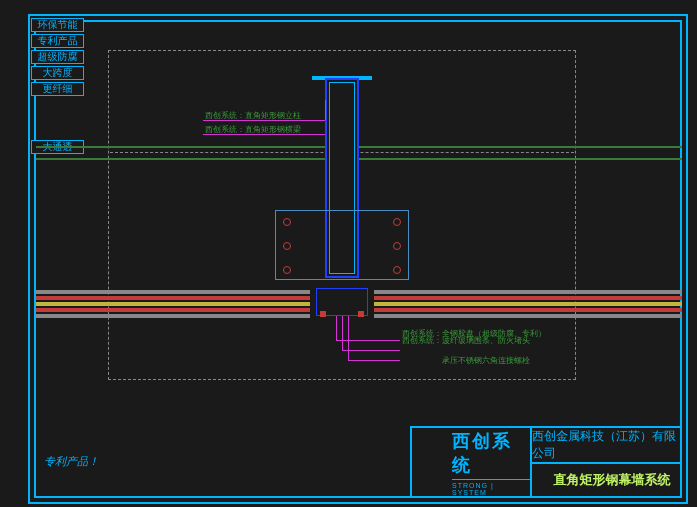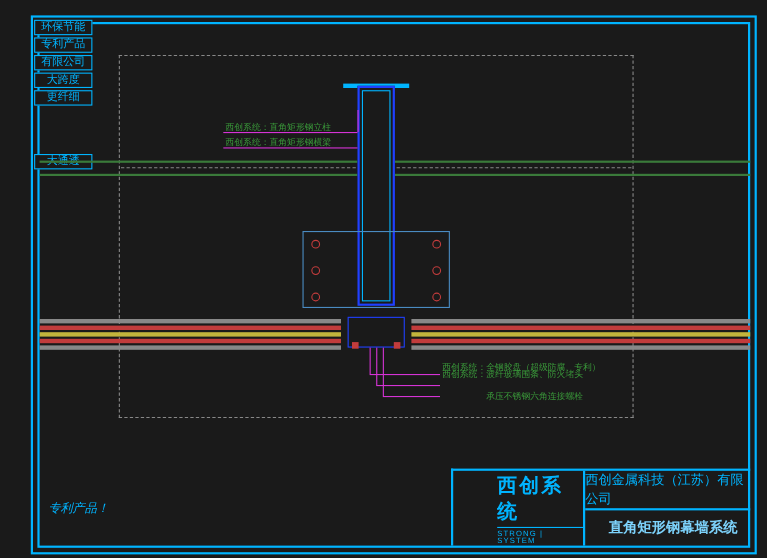--- a/index.html
+++ b/index.html
@@ -50,21 +50,21 @@
     display: flex;
   }
   .logo-cell {
     width: 120px; border-right: 2px solid #00b4ff;
     display:flex; flex-direction:column; align-items:center; justify-content:center;padding-left:40px;
   }
   .logo-main { color:#00b4ff; font-size:18px; font-weight:bold; letter-spacing:2px; }
   .logo-sub { color:#00b4ff; font-size:7px; letter-spacing:1px; border-top:1px solid #00b4ff; padding-top:2px; margin-top:2px; }
   .info-cell { flex:1; display:flex; flex-direction:column; }
   .company { flex:1; border-bottom:2px solid #00b4ff; color:#00b4ff; font-size:12px; display:flex; align-items:center; justify-content:center; }
-  .sub-title { flex:1; color:#7dd3fc; font-size:13px; font-weight:bold; display:flex; align-items:center; justify-content:center;padding-left:10px; }
+  .sub-title { flex:1; color:#bef264; font-size:13px; font-weight:bold; display:flex; align-items:center; justify-content:center;padding-left:10px; }
 
   
   .line { position:absolute; }
   .hline { height:1px; }
   .dashed { background:transparent !important; border-top:1px dashed #888; }
 
   .mullion {
     position:absolute; left:325px; top:78px; width:34px; height:200px;
     border:2px solid #2040ff; background:#1a1a1a;
   }
@@ -107,21 +107,21 @@
 </style>
 </head>
 <body>
 
 <div class="frame outer-frame"></div>
 <div class="frame inner-frame"></div>
 
 <div>
   <div class="tag">环保节能</div>
   <div class="tag">专利产品</div>
-  <div class="tag">有限公司</div>
+  <div class="tag">超级防腐</div>
   <div class="tag">大跨度</div>
   <div class="tag">更纤细</div>
   <div class="tag">大通透</div>
 </div>
 
 <div class="patent">专利产品！</div>
 
 <div class="title-block">
   <div class="logo-cell">
     <div class="logo-main">西创系统</div>

